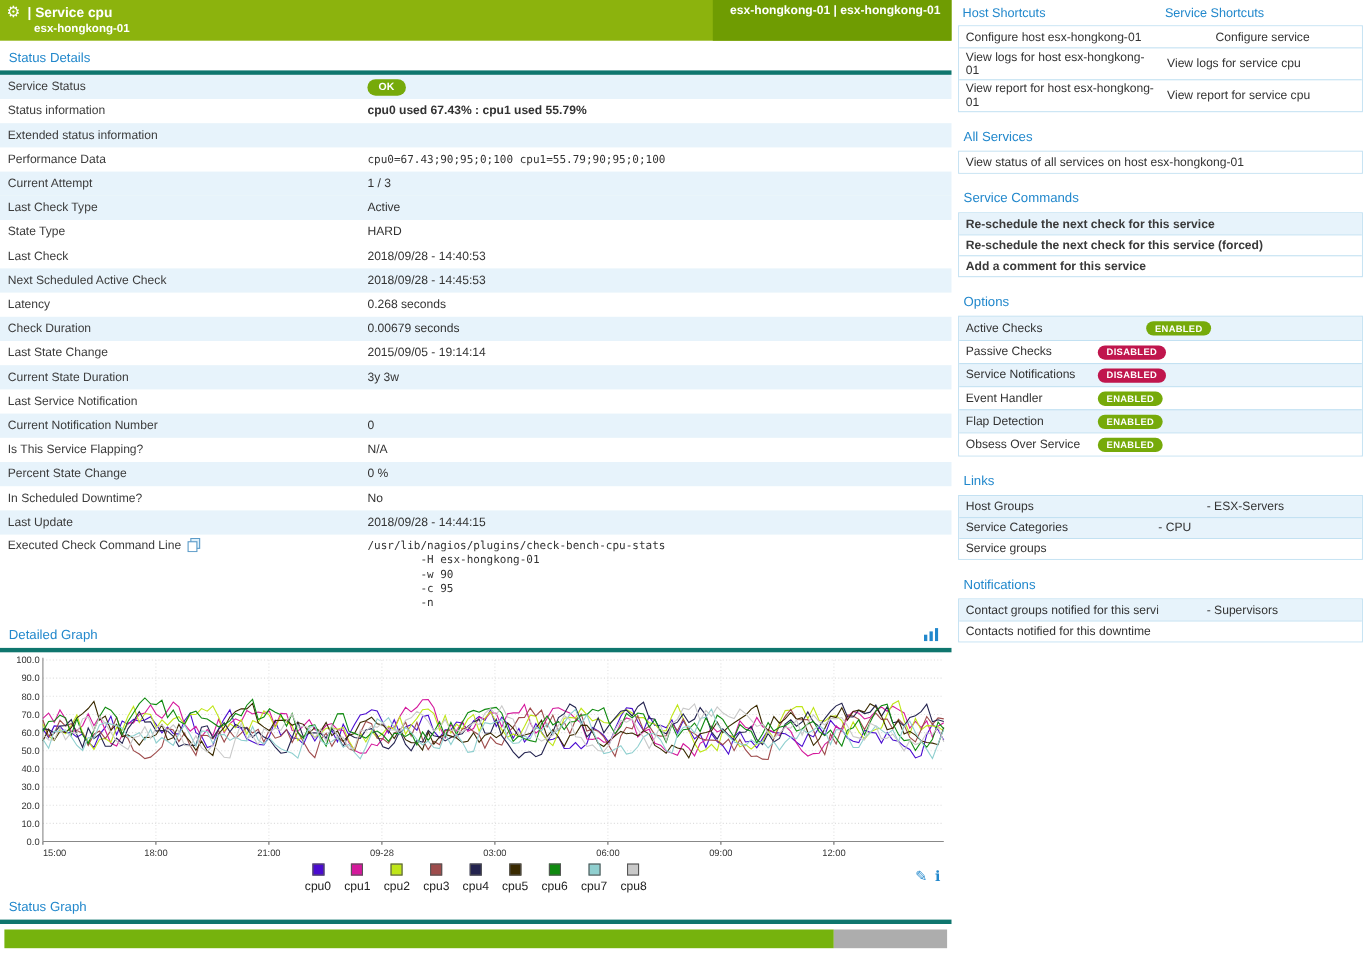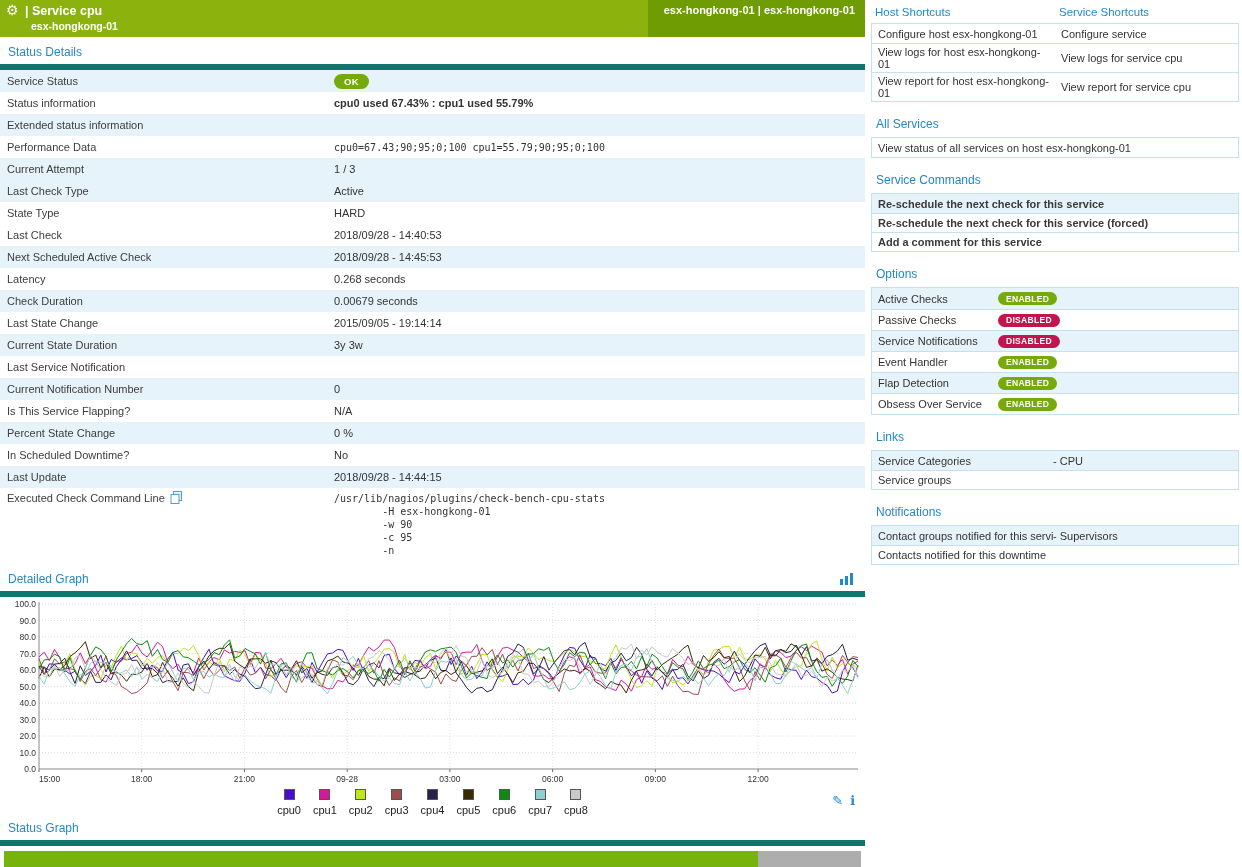--- a/index.html
+++ b/index.html
@@ -9,21 +9,21 @@
 
   
   .left-col{position:absolute;left:0;top:0;width:865px;}
   .topbar{position:relative;height:37px;background:var(--header-green,#8cb30d);color:#fff;}
   .gear{position:absolute;left:6px;top:3px;font-size:14px;cursor:pointer;line-height:1;}
   .t-title{position:absolute;left:25px;top:4px;font-weight:bold;font-size:12.5px;}
   .t-sub{position:absolute;left:31px;top:20px;font-weight:bold;font-size:10.5px;}
   .hostchip{position:absolute;right:0;top:0;height:100%;background:var(--chip-green,#6f9c02);
     padding:4px 10px 0 16px;font-weight:bold;font-size:11px;cursor:pointer;}
 
-  .sec-head{position:relative;border-bottom:6px solid #0f766e;}
+  .sec-head{position:relative;border-bottom:4px solid #0f766e;}
   .sec-title{color:var(--heading-blue,#2288cc);font-size:12px;font-weight:normal;
     padding:8px 0 5px 8px;display:inline-block;cursor:pointer;}
   .chart-icon{position:absolute;right:12px;top:9px;cursor:pointer;line-height:0;}
 
   .srow{display:flex;min-height:22px;align-items:center;}
   .srow.alt{background:var(--row-blue,#e7f3fb);}
   .srow.tall{align-items:flex-start;padding:3px 0 7px;}
   .slabel{width:334px;flex:none;padding-left:7px;color:#3c3c3c;display:flex;align-items:center;gap:5px;}
   .svalue{flex:1;padding-right:8px;}
   .svalue.mono{font-family:"DejaVu Sans Mono","Liberation Mono",monospace;font-size:10px;}
@@ -50,21 +50,21 @@
   .sbar-labels{position:relative;height:13px;margin:4px 0 0 4px;font-size:8.5px;color:#333;}
   .sg-label{position:absolute;top:0;white-space:nowrap;}
 
   
   .right-col{position:absolute;left:871px;top:0;width:368px;}
   .short-head{display:flex;padding:6px 0 5px;}
   .short-head span{width:50%;color:var(--heading-blue,#2288cc);font-size:11.5px;padding-left:4px;cursor:pointer;}
   .rsec-title{color:var(--heading-blue,#2288cc);font-size:12px;font-weight:normal;margin:15px 0 6px 5px;cursor:pointer;}
   .rtable{border:1px solid var(--tbl-border,#c3e1f2);}
   .rrow{display:flex;min-height:19px;align-items:center;border-top:1px solid var(--tbl-border,#c3e1f2);background:#fff;}
-  .rrow:first-child{border-top:none;}
+  .rrow:first-child{border-top:none;gap:44px;}
   .rrow.alt{background:var(--row-blue,#e7f3fb);}
   .rcell{padding:2px 6px;}
   .rcell.half{width:50%;flex:none;cursor:pointer;}
   .rrow.bold{font-weight:bold;color:#3a3a3a;padding:2.5px 6px;cursor:pointer;}
   .rrow.opt{min-height:21px;cursor:pointer;}
   .opt-label{width:126px;flex:none;padding-left:6px;}
   .kv-label{width:181px;flex:none;padding-left:6px;white-space:nowrap;overflow:hidden;}
   .kv-value{flex:1;cursor:pointer;}
 </style>
 </head>
@@ -371,20 +371,24 @@
       </div>
       <div class="rrow opt">
         <span class="opt-label">Obsess Over Service</span>
         <span class="pill sm">ENABLED</span>
       </div>
     </div>
 
   <h3 class="rsec-title">Links</h3>
   <div class="rtable" id="link-rows">
       <div class="rrow alt">
+        <span class="kv-label">Host Groups</span>
+        <span class="kv-value">- ESX-Servers</span>
+      </div>
+      <div class="rrow alt">
         <span class="kv-label">Service Categories</span>
         <span class="kv-value">- CPU</span>
       </div>
       <div class="rrow">
         <span class="kv-label">Service groups</span>
         <span class="kv-value"></span>
       </div>
     </div>
 
   <h3 class="rsec-title">Notifications</h3>

